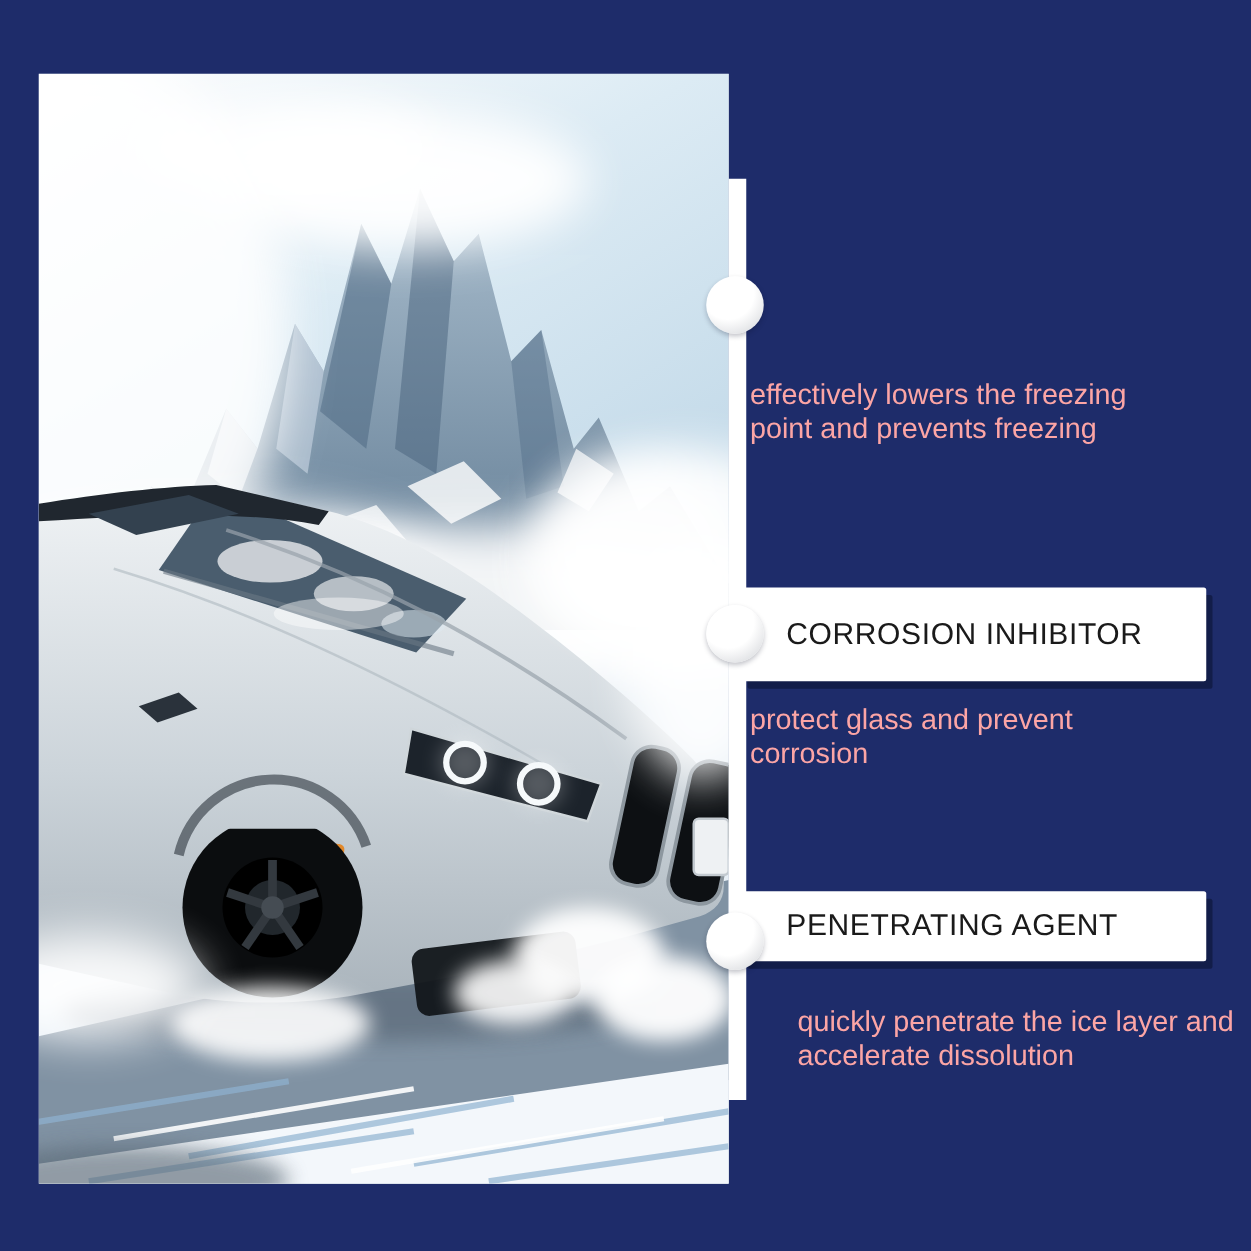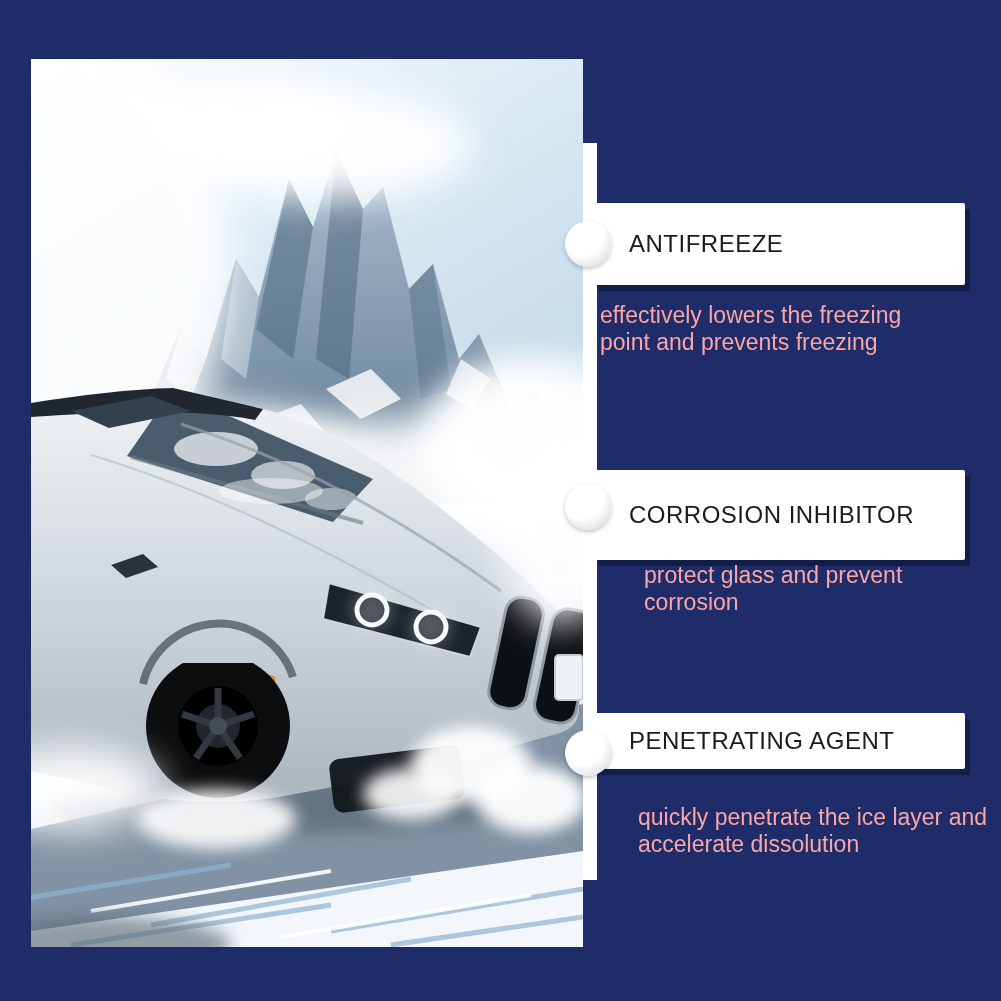--- a/index.html
+++ b/index.html
@@ -36,21 +36,21 @@
     align-items: center;
   }
   .callout-bar .title {
     padding-left: 36px;
     font-size: 24px;
     letter-spacing: 0.5px;
     color: #1a1a1a;
     white-space: nowrap;
   }
   .bar-1 { top: 203px; height: 82px; }
-  .bar-2 { top: 470px; height: 90px; }
+  .bar-2 { top: 470px; height: 75px; }
   .bar-3 { top: 713px; height: 56px; }
   .callout-circle {
     position: absolute;
     left: 565px;
     width: 46px; height: 46px;
     border-radius: 50%;
     background: radial-gradient(circle at 38% 30%, #ffffff 48%, #e9eaec 72%, #cdd1d5 100%);
     box-shadow: 0 2px 4px rgba(10,16,40,0.25);
   }
   .circle-1 { top: 221px; }
@@ -58,21 +58,21 @@
   .circle-3 { top: 730px; }
   .callout-desc {
     position: absolute;
     left: 600px;
     width: 354px;
     font-size: 23px;
     line-height: 1.18;
     color: #fca5a5;
   }
   .desc-1 { top: 302px; }
-  .desc-2 { top: 562px; margin-left: 44px; }
+  .desc-2 { top: 562px; }
   .desc-3 { top: 804px; margin-left: 38px; }
 </style>
 </head>
 <body>
 
 <div class="poster">
 
   <div class="photo-panel">
     <svg viewBox="0 0 552 888" width="552" height="888" preserveAspectRatio="none">
       <defs>
@@ -208,23 +208,20 @@
           <line x1="60" y1="852" x2="300" y2="812"></line>
           <line x1="250" y1="878" x2="500" y2="836"></line>
         </g>
         <ellipse cx="70" cy="885" rx="130" ry="28" fill="#5c6a77" opacity="0.65" filter="url(#blur8)"></ellipse>
       </g>
     </svg>
   </div>
 
   <div class="connector-strip"></div>
 
-  <div class="callout-bar bar-1">
-    <span class="title">ANTIFREEZE</span>
-  </div>
   <div class="callout-circle circle-1"></div>
   <div class="callout-desc desc-1">effectively lowers the freezing point and prevents freezing</div>
 
   <div class="callout-bar bar-2">
     <span class="title">CORROSION INHIBITOR</span>
   </div>
   <div class="callout-circle circle-2"></div>
   <div class="callout-desc desc-2">protect glass and prevent corrosion</div>
 
   <div class="callout-bar bar-3">

